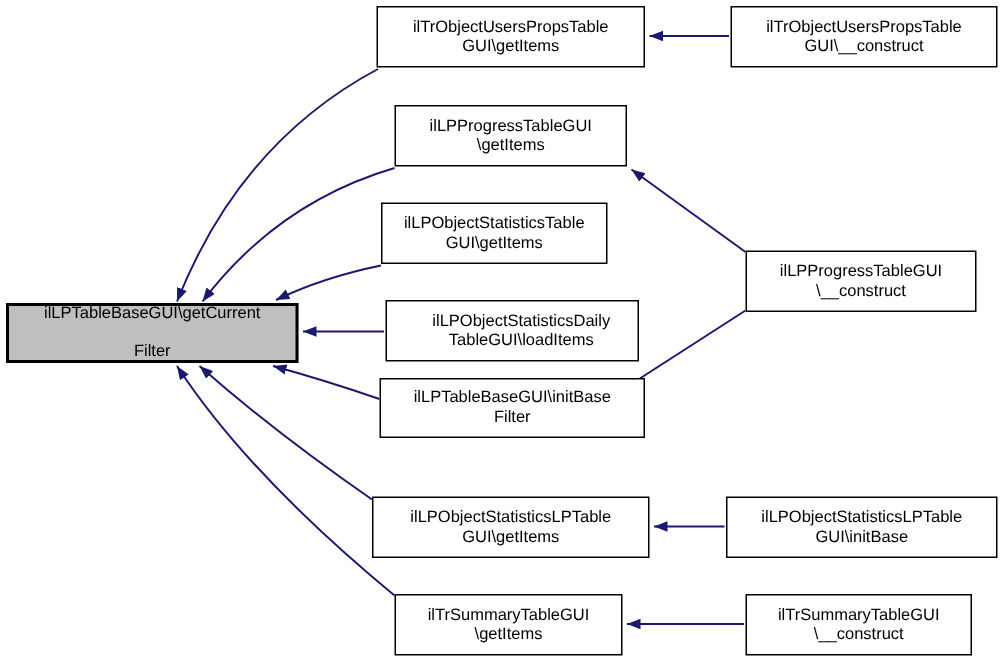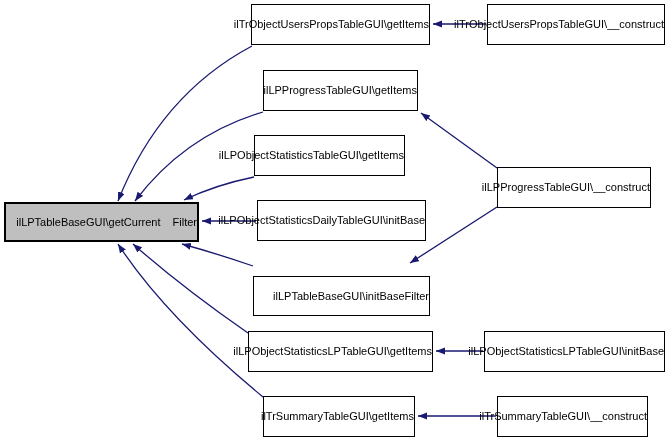--- a/index.html
+++ b/index.html
@@ -25,23 +25,23 @@
     position: absolute;
     box-sizing: border-box;
     height: 41px;
     border: 1px solid #000000;
     background: #ffffff;
     color: #000000;
     font-size: 11px;
     line-height: 13px;
     text-align: center;
     display: flex;
-    flex-direction: row;
+    flex-direction: column;
     align-items: center;
-    justify-content: flex-end;
+    justify-content: center;
     white-space: nowrap;
     cursor: pointer;
   }
   .node.highlight {
     background: #bfbfbf;
     border: 2px solid #000000;
   }
   .node .l {
     display: block;
   }
@@ -88,24 +88,24 @@
     <span class="l">\getItems</span>
   </div>
 
   <div class="node" style="left:254px; top:135px; width:151px;">
     <span class="l">ilLPObjectStatisticsTable</span>
     <span class="l">GUI\getItems</span>
   </div>
 
   <div class="node" style="left:257px; top:200px; width:169px;padding-left:12px;">
     <span class="l">ilLPObjectStatisticsDaily</span>
-    <span class="l">TableGUI\initBase</span>
+    <span class="l">TableGUI\loadItems</span>
   </div>
 
-  <div class="node" style="left:253px; top:276px; width:177px; height:40px;">
+  <div class="node" style="left:253px; top:252px; width:177px; height:40px;">
     <span class="l">ilLPTableBaseGUI\initBase</span>
     <span class="l">Filter</span>
   </div>
 
   <div class="node" style="left:248px; top:331px; width:185px;">
     <span class="l">ilLPObjectStatisticsLPTable</span>
     <span class="l">GUI\getItems</span>
   </div>
 
   <div class="node" style="left:263px; top:396px; width:152px;">

